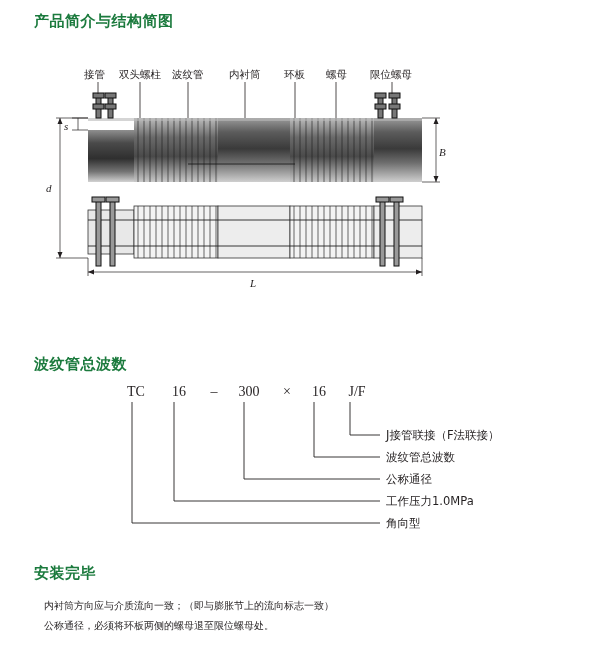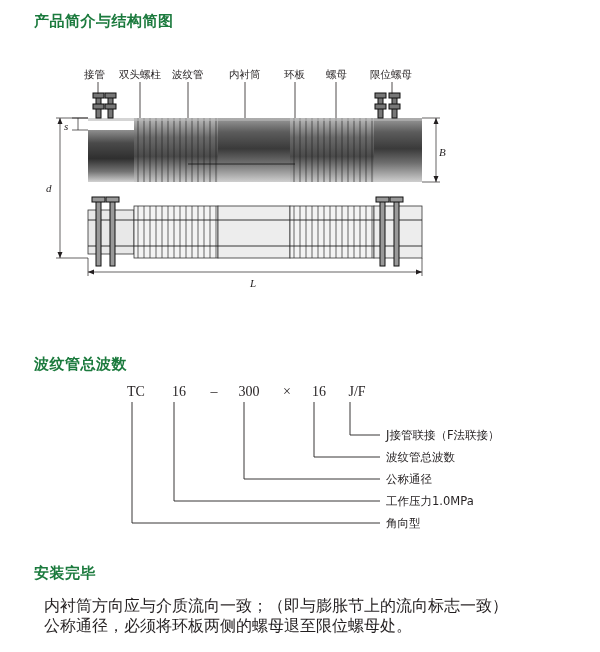--- a/index.html
+++ b/index.html
@@ -77,21 +77,21 @@
     fill: #231f20;
   }
 
   
   .notes {
     position: absolute;
     left: 44px;
     top: 596px;
     width: 520px;
     font-family: "DejaVu Sans", sans-serif;
-    font-size: 16px;
+    font-size: 10px;
     line-height: 20px;
     color: #231f20;
   }
   .notes div { white-space: nowrap; }
 </style>
 </head>
 <body>
 
 <div class="page">
 

